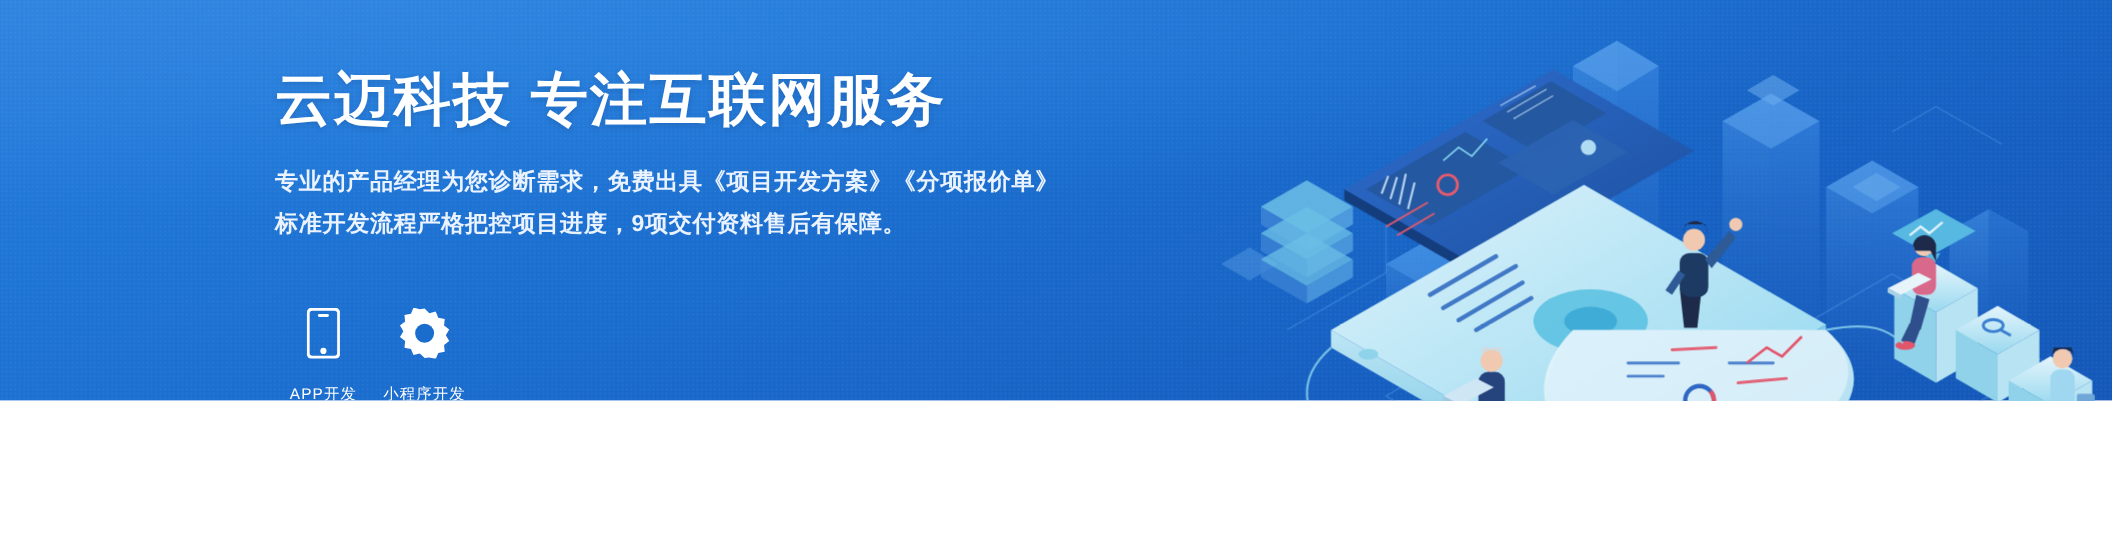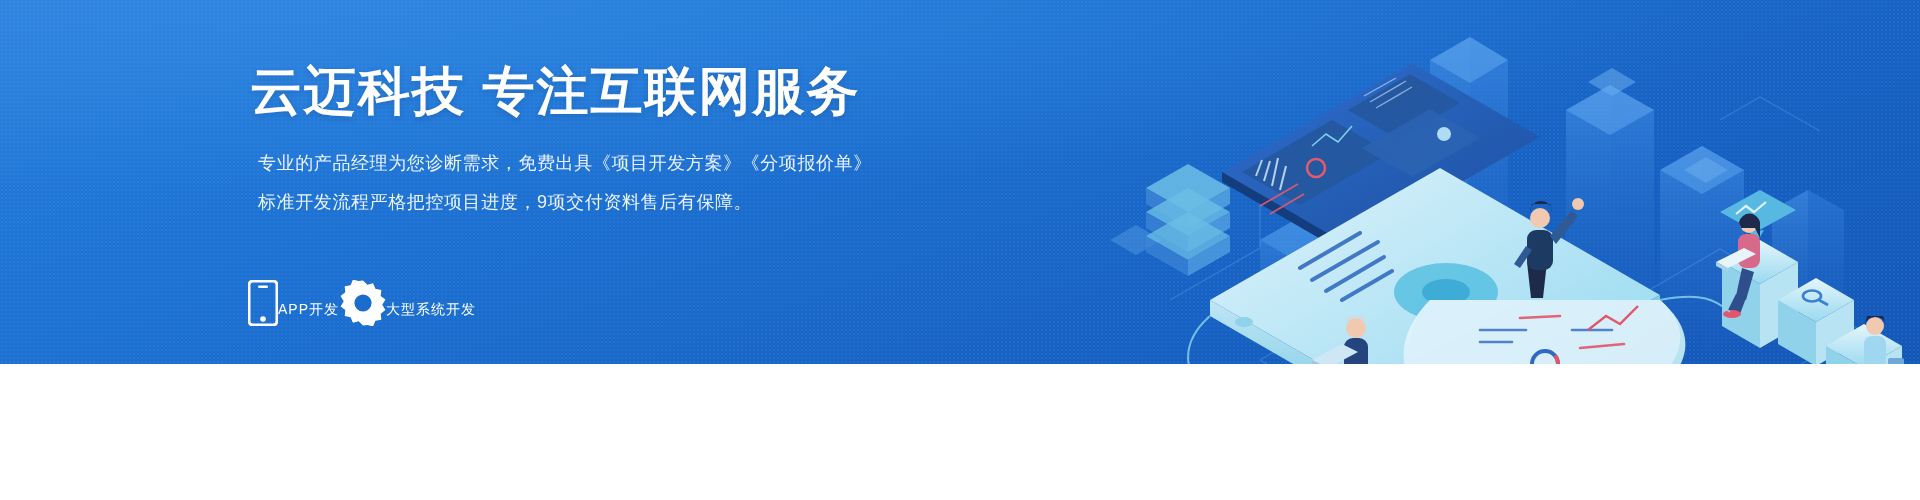--- a/index.html
+++ b/index.html
@@ -21,28 +21,28 @@
   }
 
   
   .copy{position:absolute;left:250px;top:62px;z-index:6;}
   .headline{
     font-size:52px;font-weight:bold;color:#ffffff;letter-spacing:2px;
     line-height:1.15;white-space:nowrap;margin:0 0 26px 0;
     text-shadow:0 2px 6px rgba(0,30,80,0.18);
   }
   .sub{
-    font-size:18px;color:#eaf3ff;line-height:1.72;letter-spacing:.6px;
-    white-space:nowrap;margin:8px;font-weight:400;
+    font-size:21px;color:#eaf3ff;line-height:1.72;letter-spacing:.6px;
+    white-space:nowrap;margin:0;font-weight:700;
   }
   .sub + .sub{margin-top:2px;}
 
   
   .services{position:absolute;left:248px;top:278px;display:flex;align-items:flex-end;z-index:6;}
-  .svc{display:flex;flex-direction:row;align-items:center;width:92px;}
+  .svc{display:flex;flex-direction:column;align-items:center;width:92px;gap:8px;}
   .svc-ico{height:50px;display:flex;align-items:center;justify-content:center;margin-bottom:14px;}
   .svc-ico svg{display:block;fill:#ffffff;}
   .svc-label{font-size:14px;color:#ffffff;white-space:nowrap;letter-spacing:1px;font-weight:500;}
 
   
   .art{position:absolute;right:0;top:0;width:960px;height:500px;z-index:3;}
   .art svg{display:block;width:960px;height:500px;}
 </style>
 </head>
 <body>
@@ -345,17 +345,17 @@
 
 
 
     <div class="svc">
       <span class="svc-ico">
         <svg width="46" height="46" viewBox="0 0 46 46">
           <path d="M23 0.5l4.3 4.2 5.8-1.5 2.3 5.6 5.9 1.1-.6 6 4.7 3.7-3.1 5.2 3.1 5.2-4.7 3.7.6 6-5.9 1.1-2.3 5.6-5.8-1.5L23 45.5l-4.3-4.2-5.8 1.5-2.3-5.6-5.9-1.1.6-6L.6 26.4l3.1-5.2-3.1-5.2 4.7-3.7-.6-6 5.9-1.1 2.3-5.6 5.8 1.5z" fill="#fff"></path>
           <circle cx="23" cy="23" r="8.6" fill="#1a6ccd"></circle>
         </svg>
       </span>
-      <span class="svc-label">大型系统开发</span>
+      <span class="svc-label">小程序开发</span>
     </div>
 
   </div>
 </div>
 
 </body></html>

